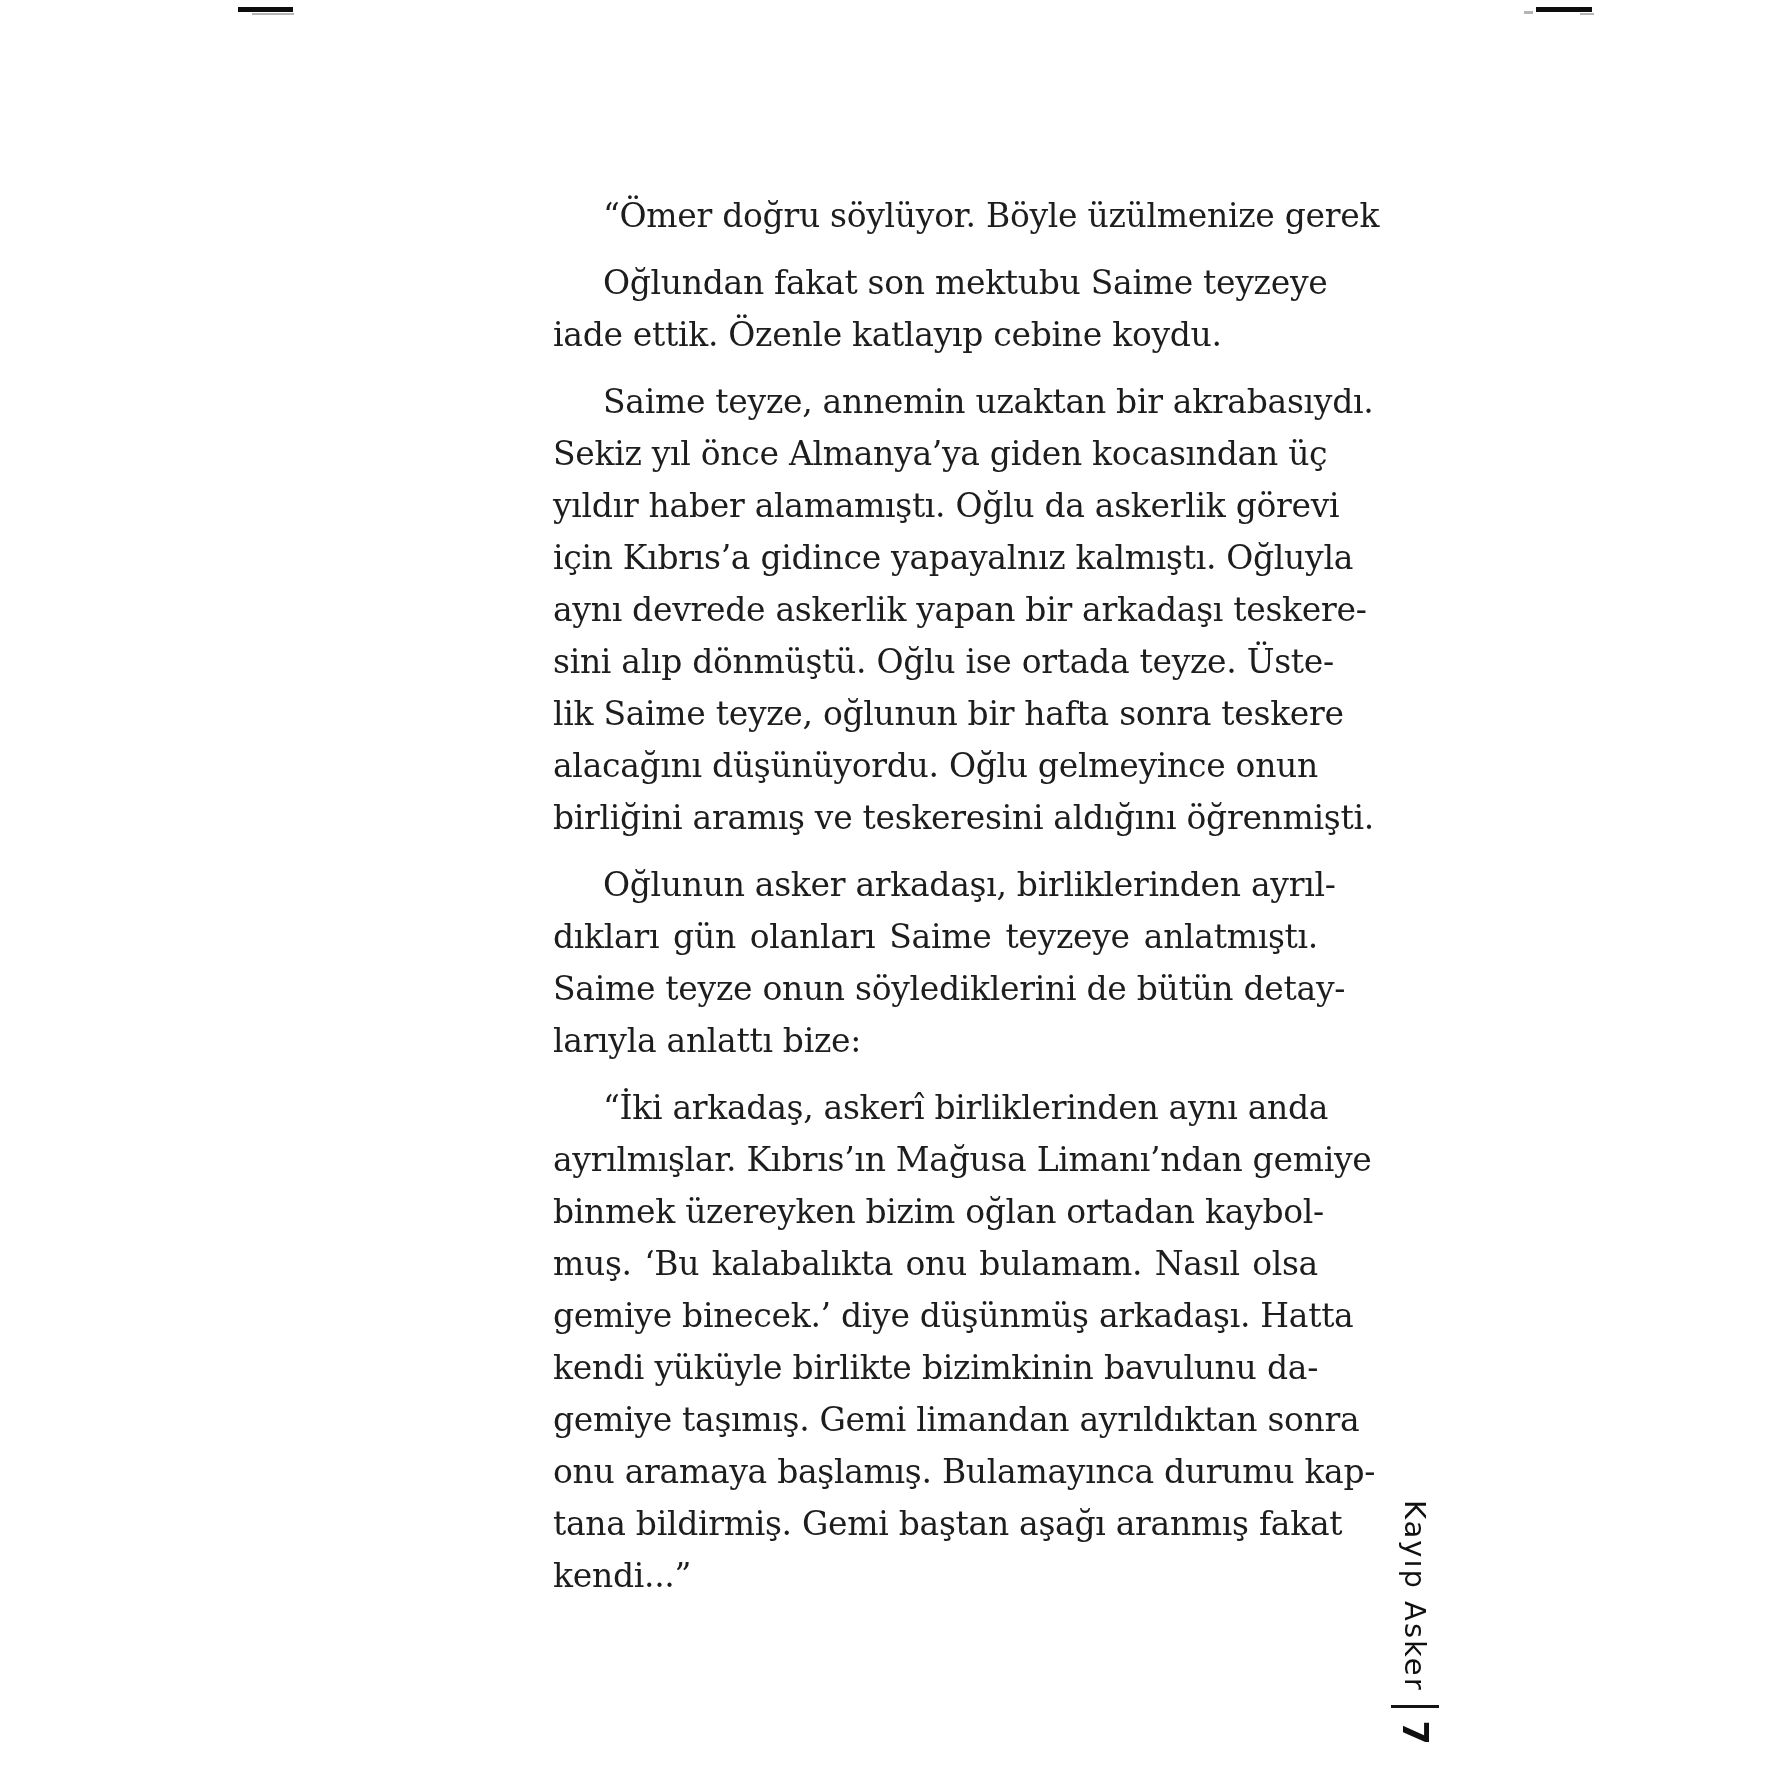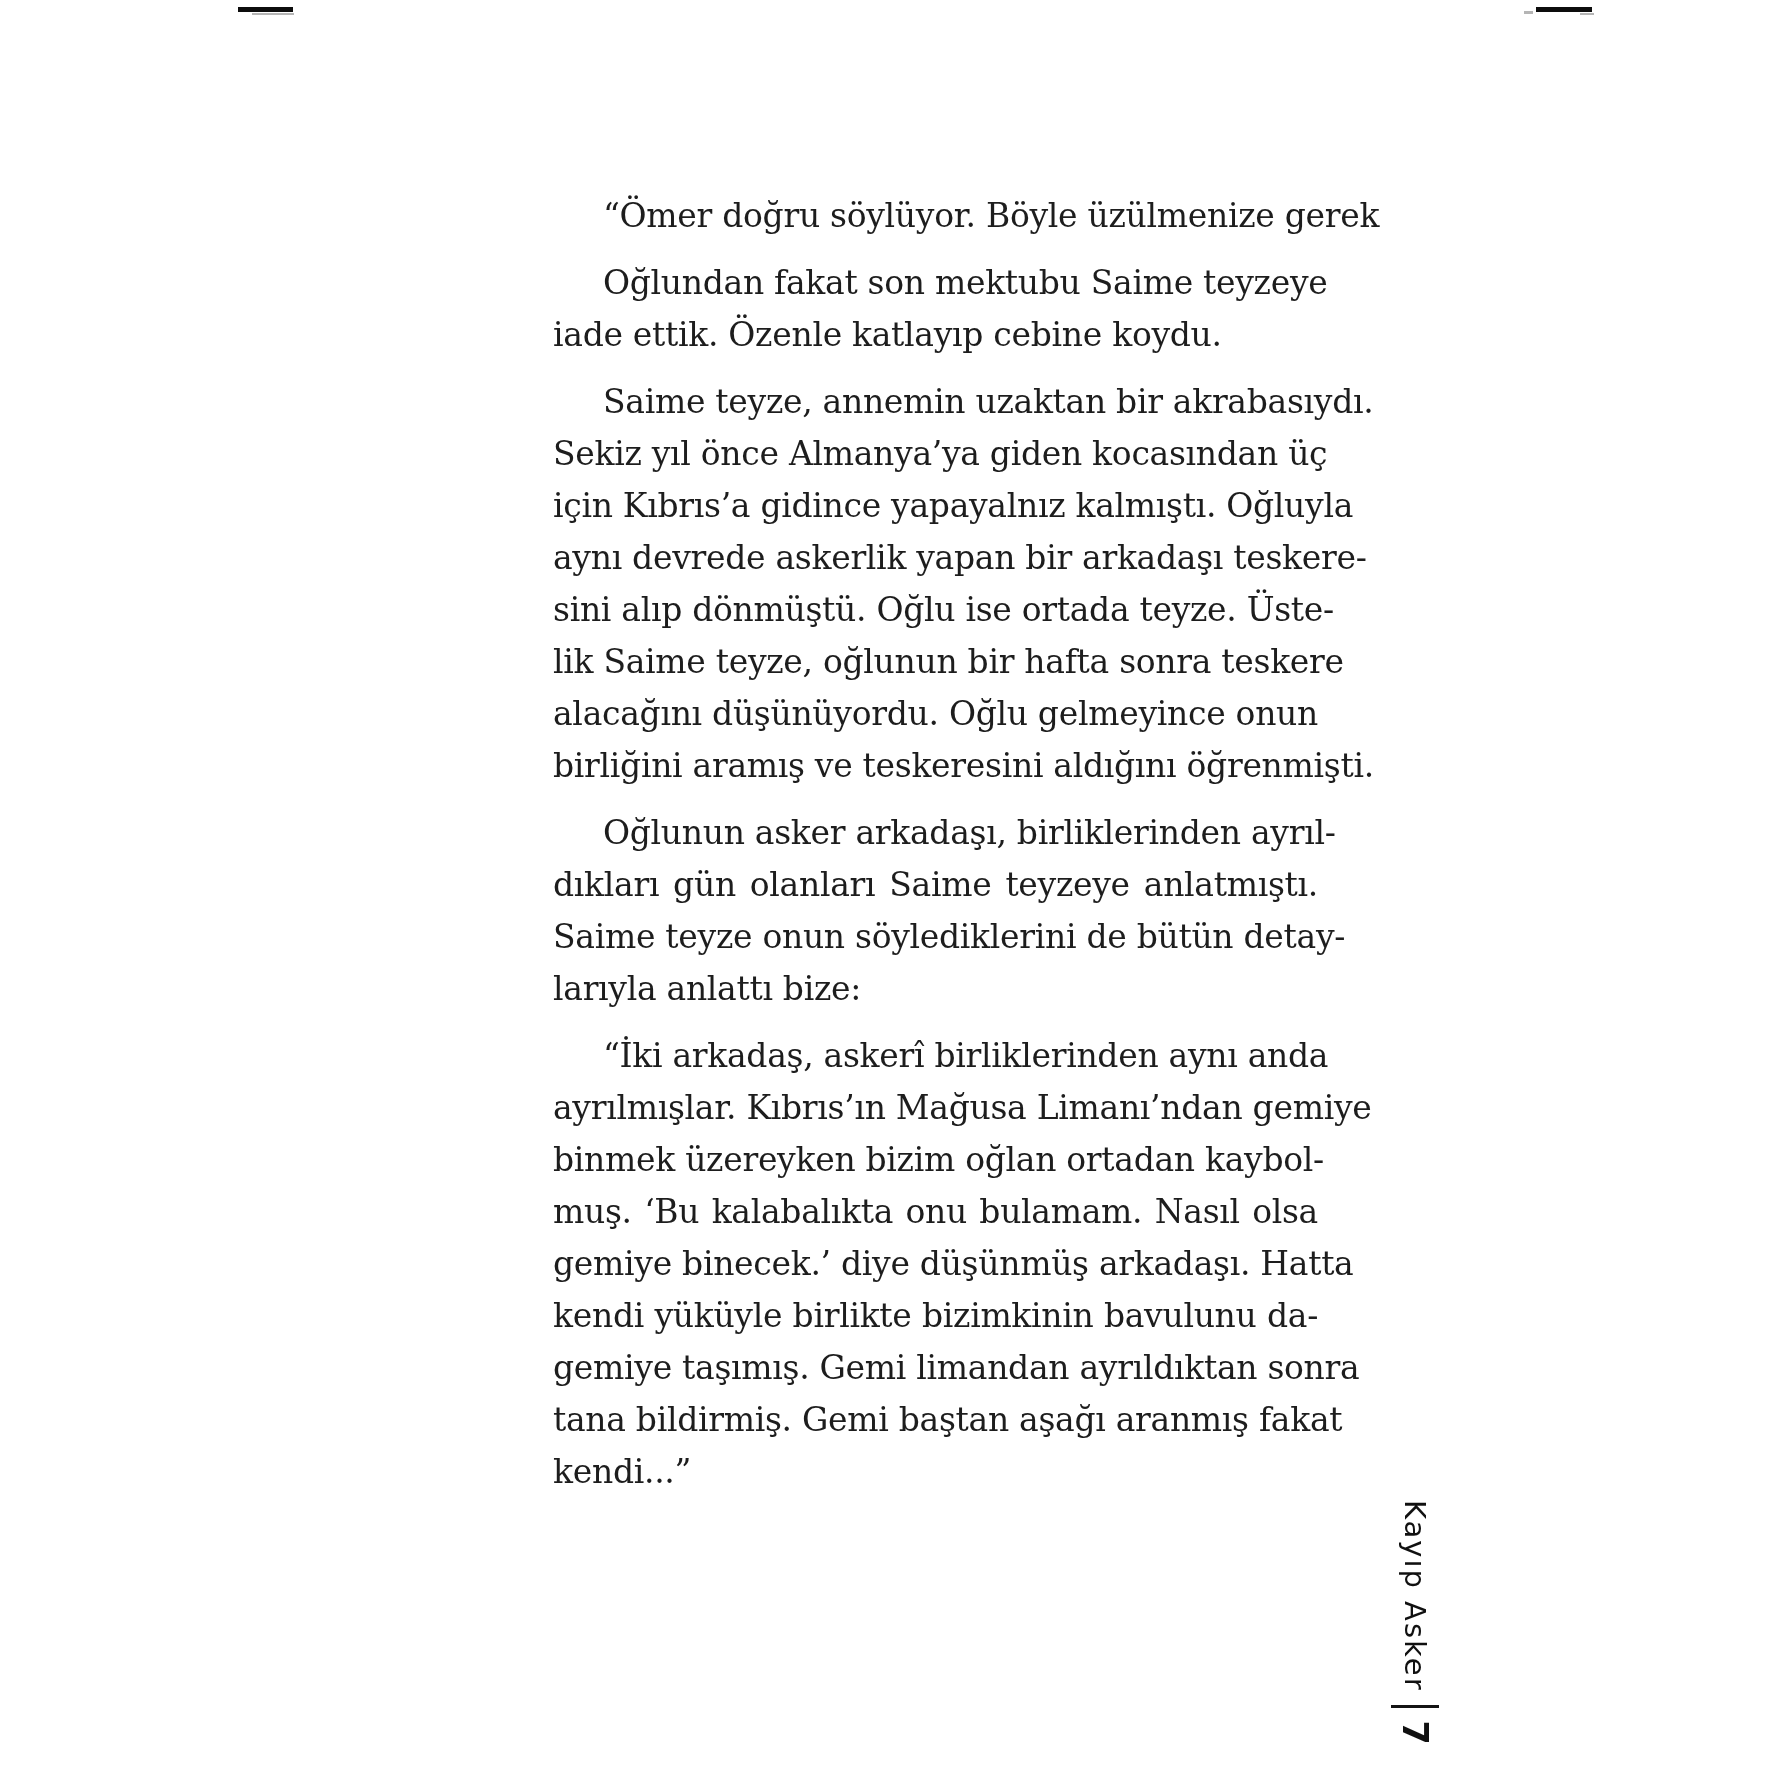--- a/index.html
+++ b/index.html
@@ -106,20 +106,21 @@
       <div class="para">
         <div class="line first">“Ömer doğru söylüyor. Böyle üzülmenize gerek</div>
       </div>
       <div class="para">
         <div class="line first">Oğlundan fakat son mektubu Saime teyzeye</div>
         <div class="line last">iade ettik. Özenle katlayıp cebine koydu.</div>
       </div>
       <div class="para">
         <div class="line first">Saime teyze, annemin uzaktan bir akrabasıydı.</div>
         <div class="line">Sekiz yıl önce Almanya’ya giden kocasından üç</div>
+        <div class="line">yıldır haber alamamıştı. Oğlu da askerlik görevi</div>
         <div class="line">için Kıbrıs’a gidince yapayalnız kalmıştı. Oğluyla</div>
         <div class="line">aynı devrede askerlik yapan bir arkadaşı teskere-</div>
         <div class="line">sini alıp dönmüştü. Oğlu ise ortada teyze. Üste-</div>
         <div class="line">lik Saime teyze, oğlunun bir hafta sonra teskere</div>
         <div class="line">alacağını düşünüyordu. Oğlu gelmeyince onun</div>
         <div class="line last">birliğini aramış ve teskeresini aldığını öğrenmişti.</div>
       </div>
       <div class="para">
         <div class="line first">Oğlunun asker arkadaşı, birliklerinden ayrıl-</div>
         <div class="line">dıkları gün olanları Saime teyzeye anlatmıştı.</div>
@@ -127,20 +128,21 @@
         <div class="line last">larıyla anlattı bize:</div>
       </div>
       <div class="para">
         <div class="line first">“İki arkadaş, askerî birliklerinden aynı anda</div>
         <div class="line">ayrılmışlar. Kıbrıs’ın Mağusa Limanı’ndan gemiye</div>
         <div class="line">binmek üzereyken bizim oğlan ortadan kaybol-</div>
         <div class="line">muş. ‘Bu kalabalıkta onu bulamam. Nasıl olsa</div>
         <div class="line">gemiye binecek.’ diye düşünmüş arkadaşı. Hatta</div>
         <div class="line">kendi yüküyle birlikte bizimkinin bavulunu da-</div>
         <div class="line">gemiye taşımış. Gemi limandan ayrıldıktan sonra</div>
+        <div class="line">onu aramaya başlamış. Bulamayınca durumu kap-</div>
         <div class="line">tana bildirmiş. Gemi baştan aşağı aranmış fakat</div>
         <div class="line last">kendi...”</div>
       </div>
     </div>
 
   <div class="side-caption">
     <span class="side-title">Kayıp Asker</span>
     <span class="side-divider"></span>
     <span class="side-pagenum">7</span>
   </div>

